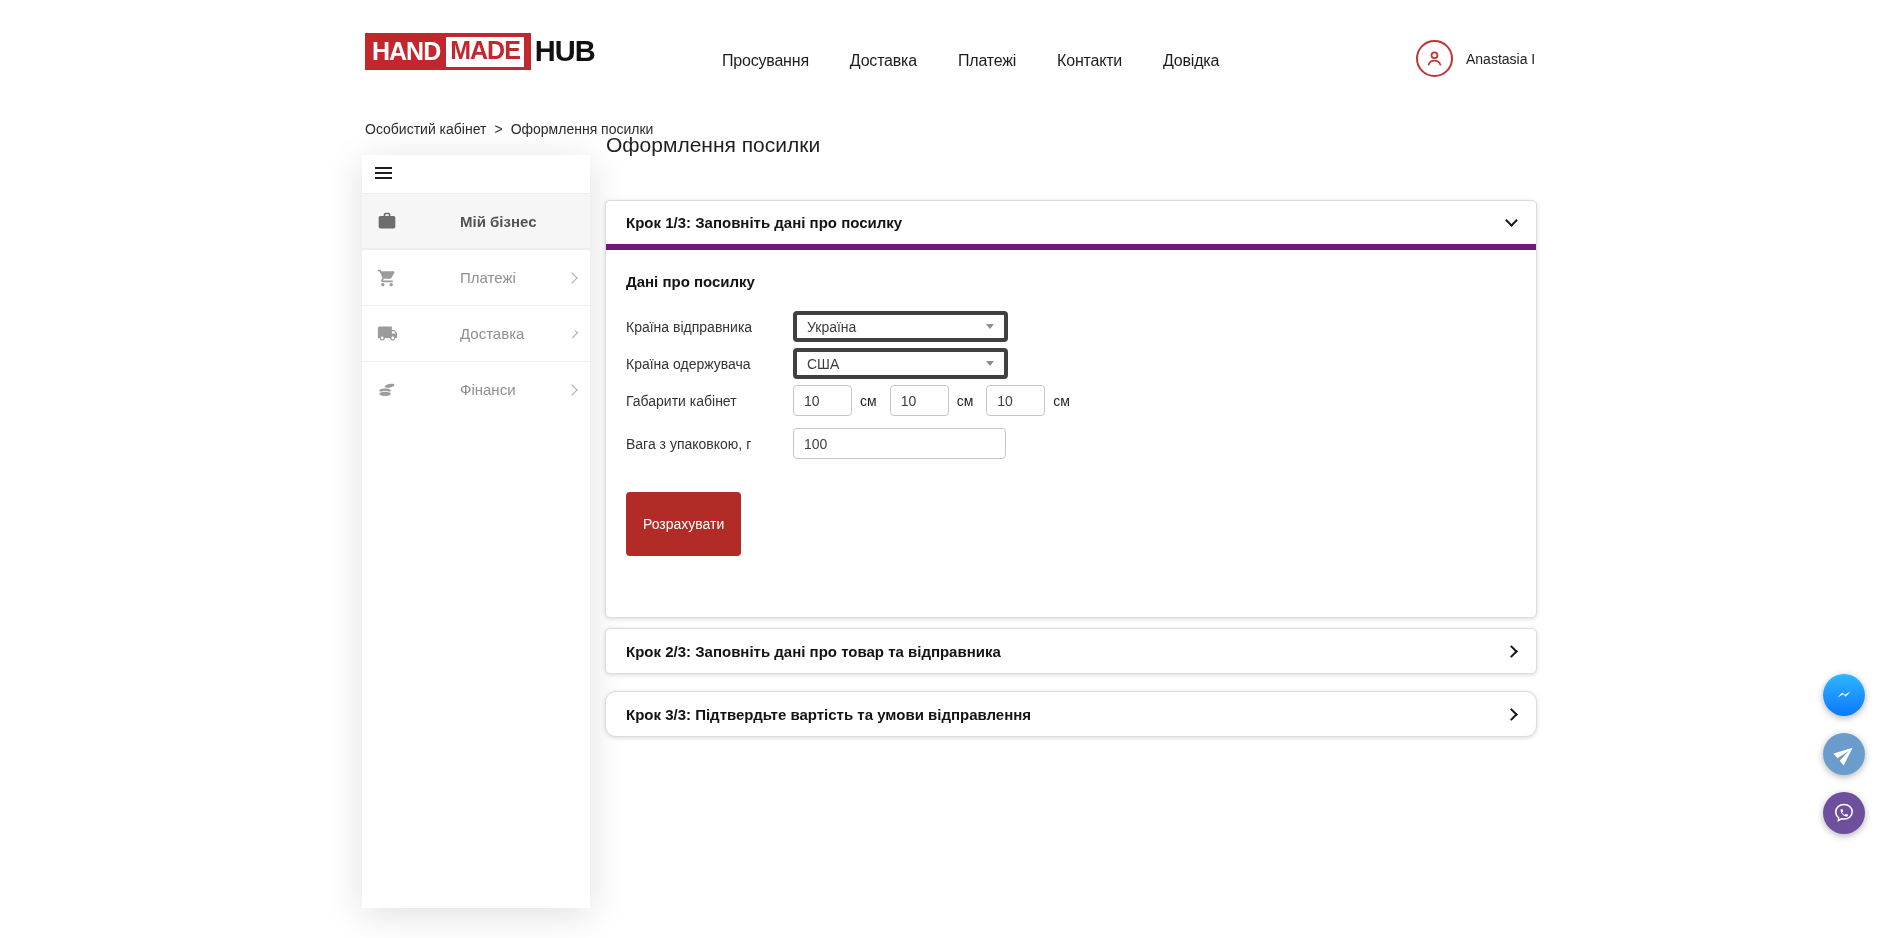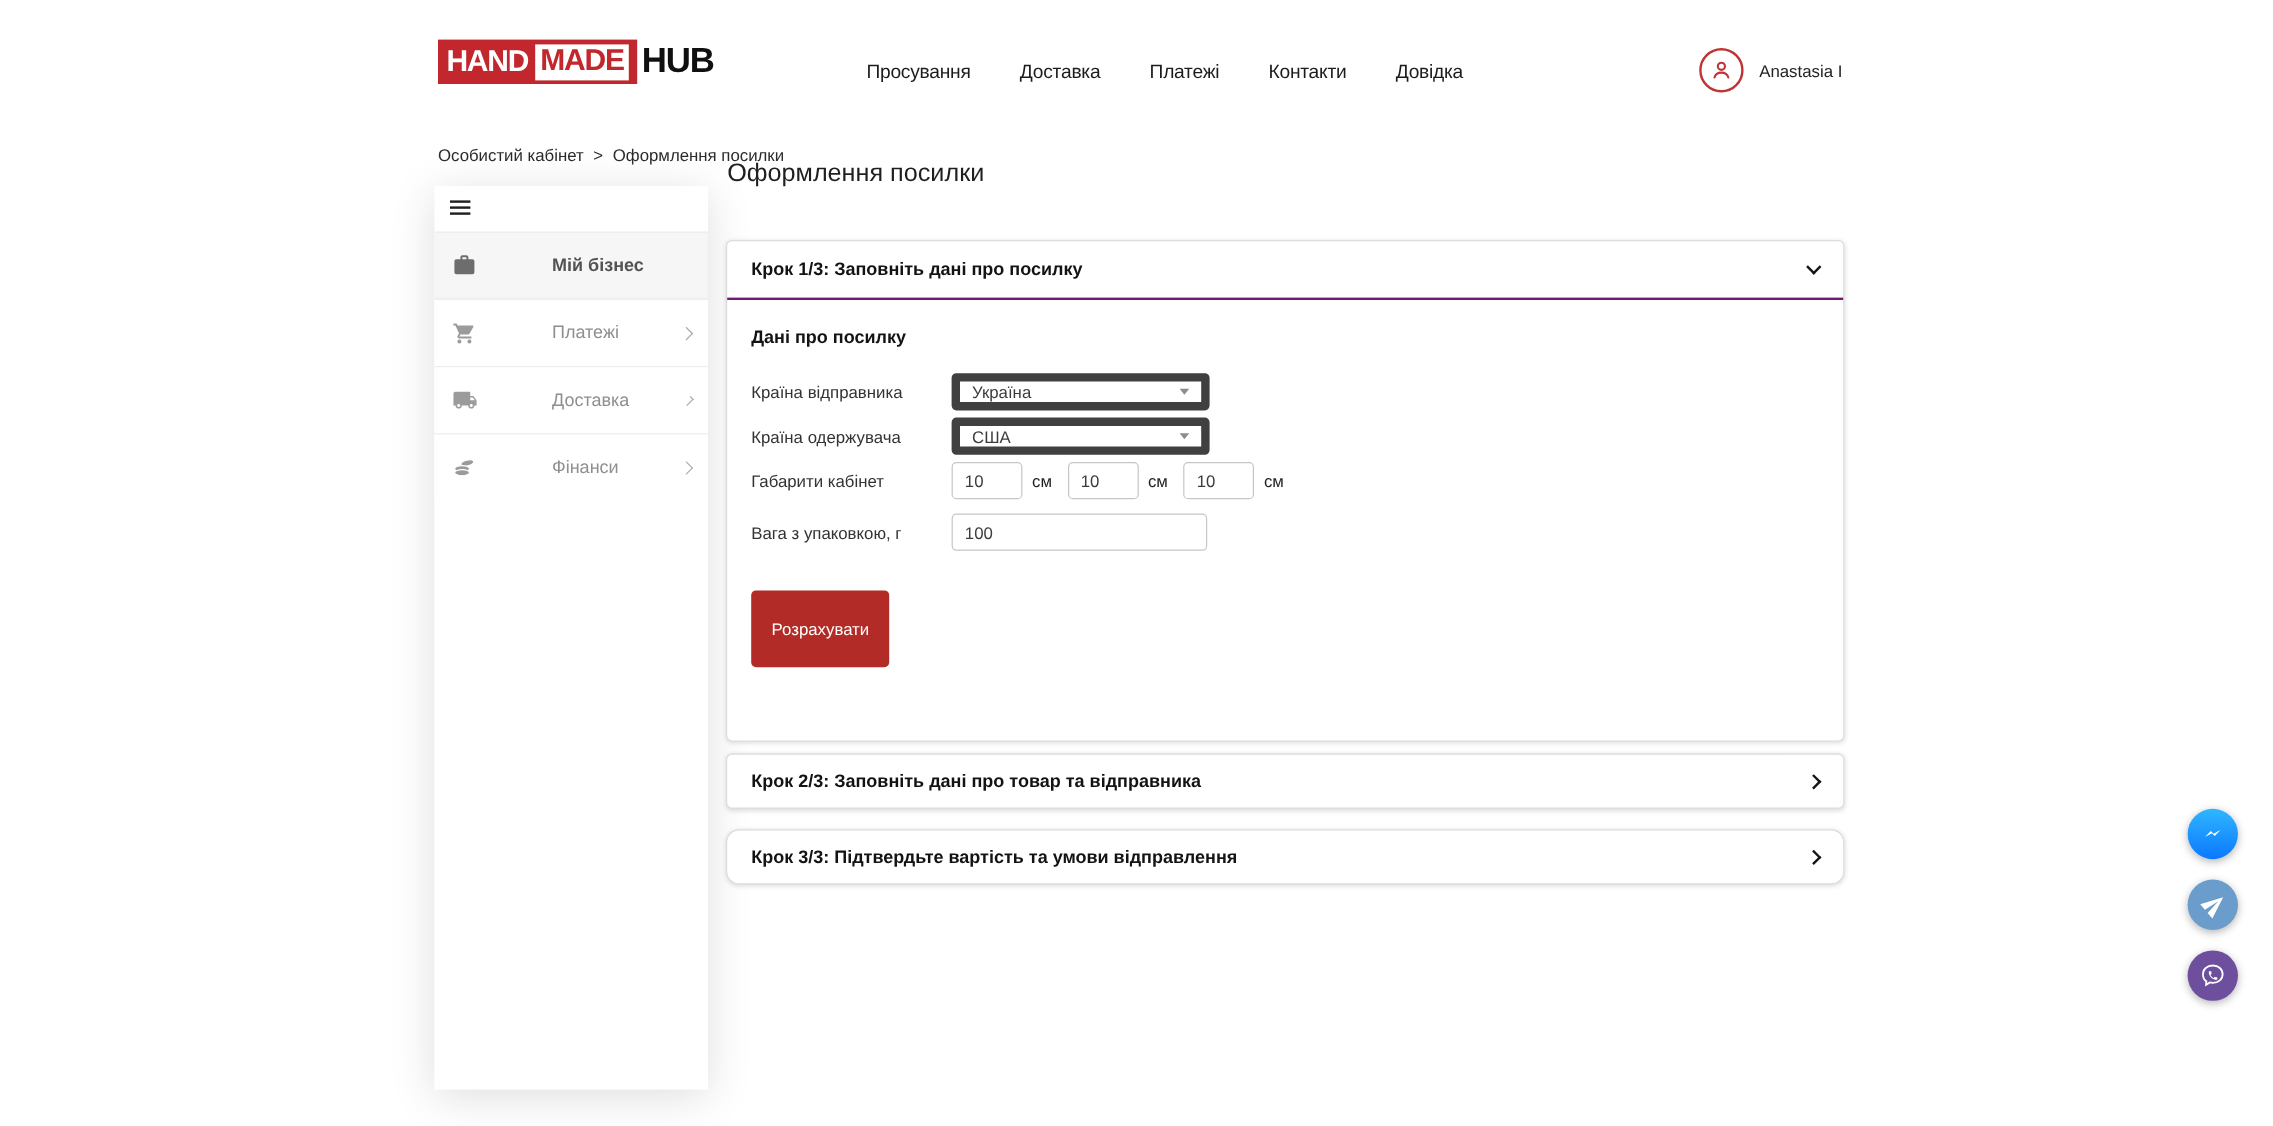--- a/index.html
+++ b/index.html
@@ -49,34 +49,34 @@
   .page-title { position:absolute; left:606px; top:133px; font-size:21px; font-weight:400; color:#1f1f1f; }
 
   .card { position:absolute; left:605px; width:932px; background:#fff;
           border:1px solid #dcdcdc; border-radius:5px; box-shadow:0 1px 4px rgba(0,0,0,.14); }
   .card-step1 { top:200px; height:418px; }
   .card-step2 { top:628px; height:46px; }
   .card-step3 { top:691px; height:46px;border-radius:11px; }
 
   .acc-header { height:49px; display:flex; align-items:center; justify-content:space-between;
                 padding:0 20px; cursor:pointer; }
-  .card-step1 .acc-header { border-bottom:2px solid #701a75; }
+  .card-step1 .acc-header { border-bottom:6px solid #701a75; }
   .card-step2 .acc-header, .card-step3 .acc-header { height:100%; }
   .acc-title { font-weight:700; font-size:15px; color:#131313; }
   .chev-down { width:9px; height:9px; border-right:2px solid #14161a; border-bottom:2px solid #14161a;
                transform:rotate(45deg); margin-top:-5px; }
   .chev-right { width:9px; height:9px; border-top:2px solid #14161a; border-right:2px solid #14161a;
                 transform:rotate(45deg); }
 
   .card-body { padding:23px 20px; }
   .section-title { font-weight:700; font-size:15px; color:#131313; margin-bottom:21px; }
   .form-row { display:flex; align-items:center; margin-bottom:6px; min-height:31px; }
   .form-row.gap { margin-bottom:12px; }
   .form-label { flex:0 0 167px; font-size:14px; color:#333; }
-  .select { width:215px; height:31px; border:7px solid #404040; border-radius:4px; background:#fff;
+  .select { width:215px; height:31px; border:4px solid #404040; border-radius:4px; background:#fff;
             display:flex; align-items:center; justify-content:space-between; padding:0 10px;
             font-size:14px; color:#3d3d3d; cursor:pointer; }
   .caret { width:0; height:0; border-left:4px solid transparent; border-right:4px solid transparent;
            border-top:5px solid #8d8d8d; }
   .txt-input { height:31px; border:1px solid #c6c6c6; border-radius:4px; padding:0 10px;
                font-size:14px; color:#3d3d3d; font-family:inherit; background:#fff; }
   .dim-input { width:59px; }
   .wide-input { width:213px; }
   .unit { font-size:14px; color:#1f1f1f; margin:0 13px 0 8px; }
   .btn-primary { margin-top:21px; background:#b32b27; color:#fff; border:none; border-radius:4px;

